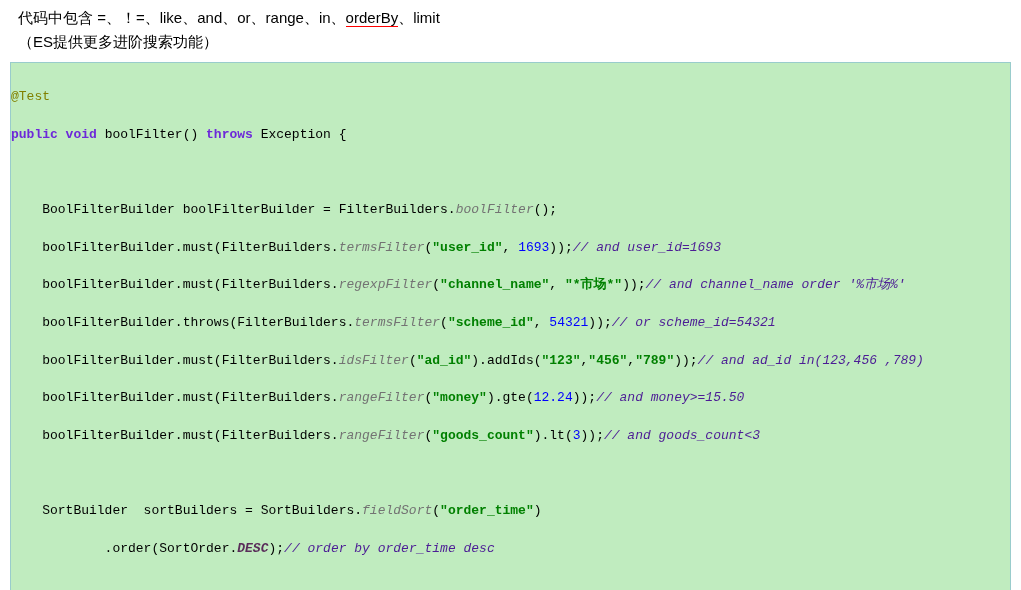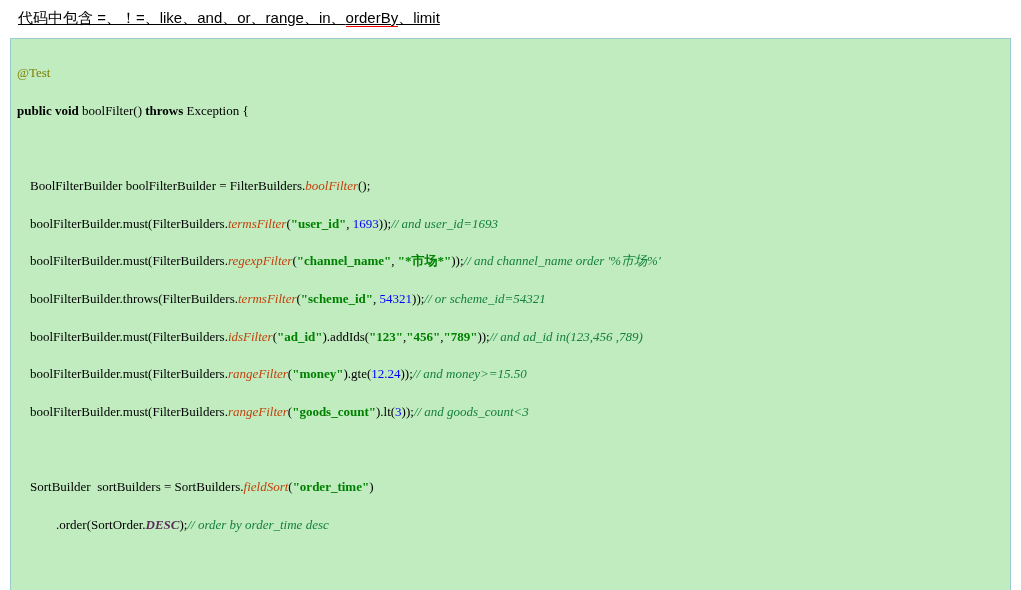--- a/index.html
+++ b/index.html
@@ -8,56 +8,55 @@
     font-family: "Microsoft YaHei", "SimSun", sans-serif;
     font-size: 14px;
     background: #fff;
     width: 1021px;
   }
   .heading {
     padding: 6px 18px 0 18px;
     color: #000;
     font-size: 15px;
     line-height: 1.6;
-    text-decoration: underline;
   }
   .heading .underline {
     border-bottom: 1px solid red;
   }
   .code-block {
     margin: 8px 10px 0 10px;
     background: #c0ecbf;
     border: 1px solid #9cc;
     padding: 6px 0 10px 0;
     font-family: Consolas, "Courier New", monospace;
     font-size: 13px;
     line-height: 1.45;
     white-space: pre;
     overflow-x: auto;
     color: #000;
   }
   .code-line {
-    padding: 0 6px;
-    font-family: Liberation Serif, serif;
+    padding: 0 0;
   }
   .ann { color: #808000; }
-  .kw { color: #000000; font-weight: bold; }
-  .mtd-i { color: #c2410c; font-style: italic; }
+  .kw { color: #6d28d9; font-weight: bold; }
+  .mtd-i { color: #737373; font-style: italic; }
   .str { color: #008000; font-weight: bold; }
   .num { color: #0000ff; }
-  .cmt { color: #15803d; font-style: italic; }
+  .cmt { color: #4c1d95; font-style: italic; }
   .cst { color: #5a2d5a; font-style: italic; font-weight: bold; }
 </style>
 </head>
 <body>
 
 <div class="heading">
   <div>
     <span>代码中包含 =、！=、like、and、or、range、in、</span><span class="underline">orderBy</span><span>、limit</span>
   </div>
+  <div>（ES提供更多进阶搜索功能）</div>
 </div>
 
 <div class="code-block">
 <div class="code-line"><span class="ann">@Test</span></div>
 <div class="code-line"><span class="kw">public void</span><span> boolFilter() </span><span class="kw">throws</span><span> Exception {</span></div>
 <div class="code-line"> </div>
 <div class="code-line"><span>    BoolFilterBuilder boolFilterBuilder = FilterBuilders.</span><span class="mtd-i">boolFilter</span><span>();</span></div>
 <div class="code-line"><span>    boolFilterBuilder.must(FilterBuilders.</span><span class="mtd-i">termsFilter</span><span>(</span><span class="str">"user_id"</span><span>, </span><span class="num">1693</span><span>));</span><span class="cmt">// and user_id=1693</span></div>
 <div class="code-line"><span>    boolFilterBuilder.must(FilterBuilders.</span><span class="mtd-i">regexpFilter</span><span>(</span><span class="str">"channel_name"</span><span>, </span><span class="str">"*市场*"</span><span>));</span><span class="cmt">// and channel_name order '%市场%'</span></div>
 <div class="code-line"><span>    boolFilterBuilder.throws(FilterBuilders.</span><span class="mtd-i">termsFilter</span><span>(</span><span class="str">"scheme_id"</span><span>, </span><span class="num">54321</span><span>));</span><span class="cmt">// or scheme_id=54321</span></div>

